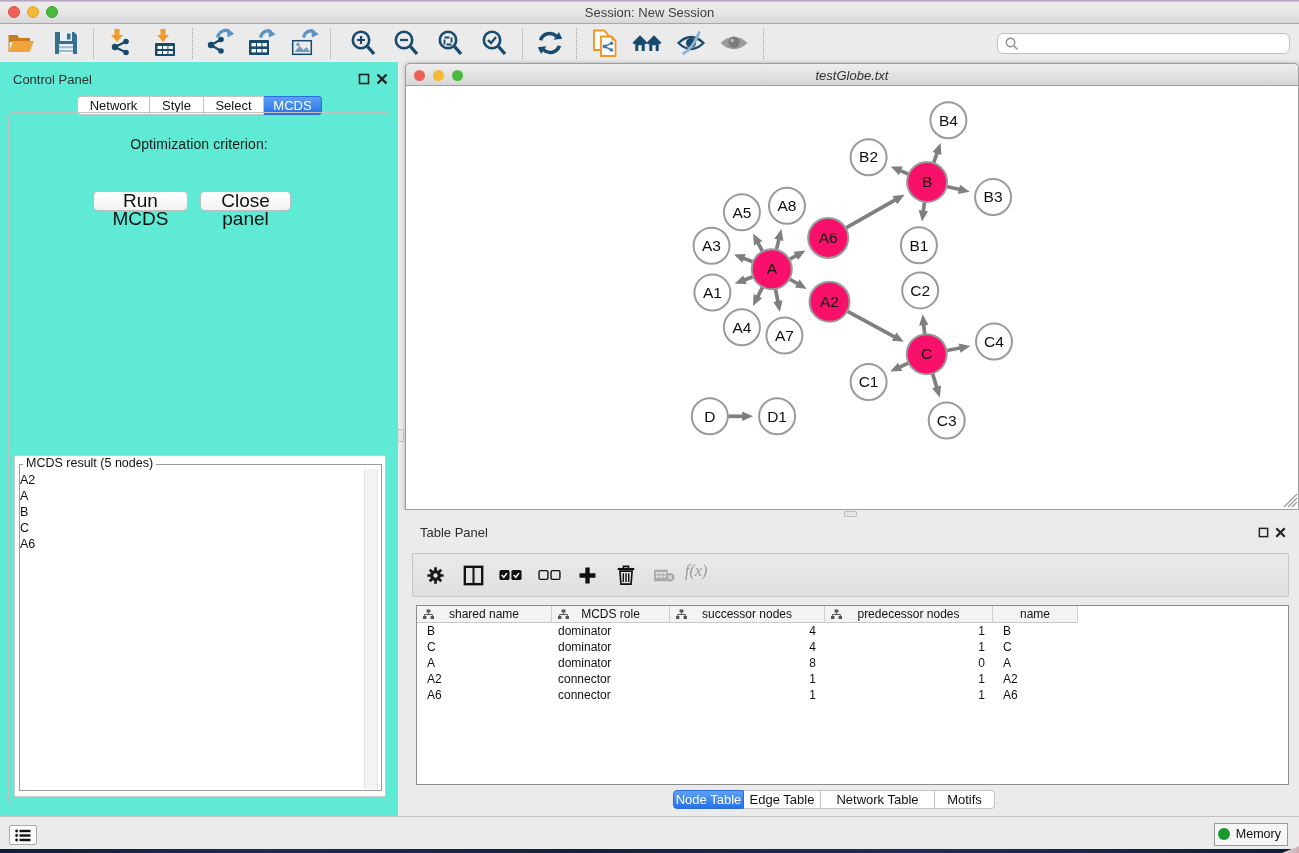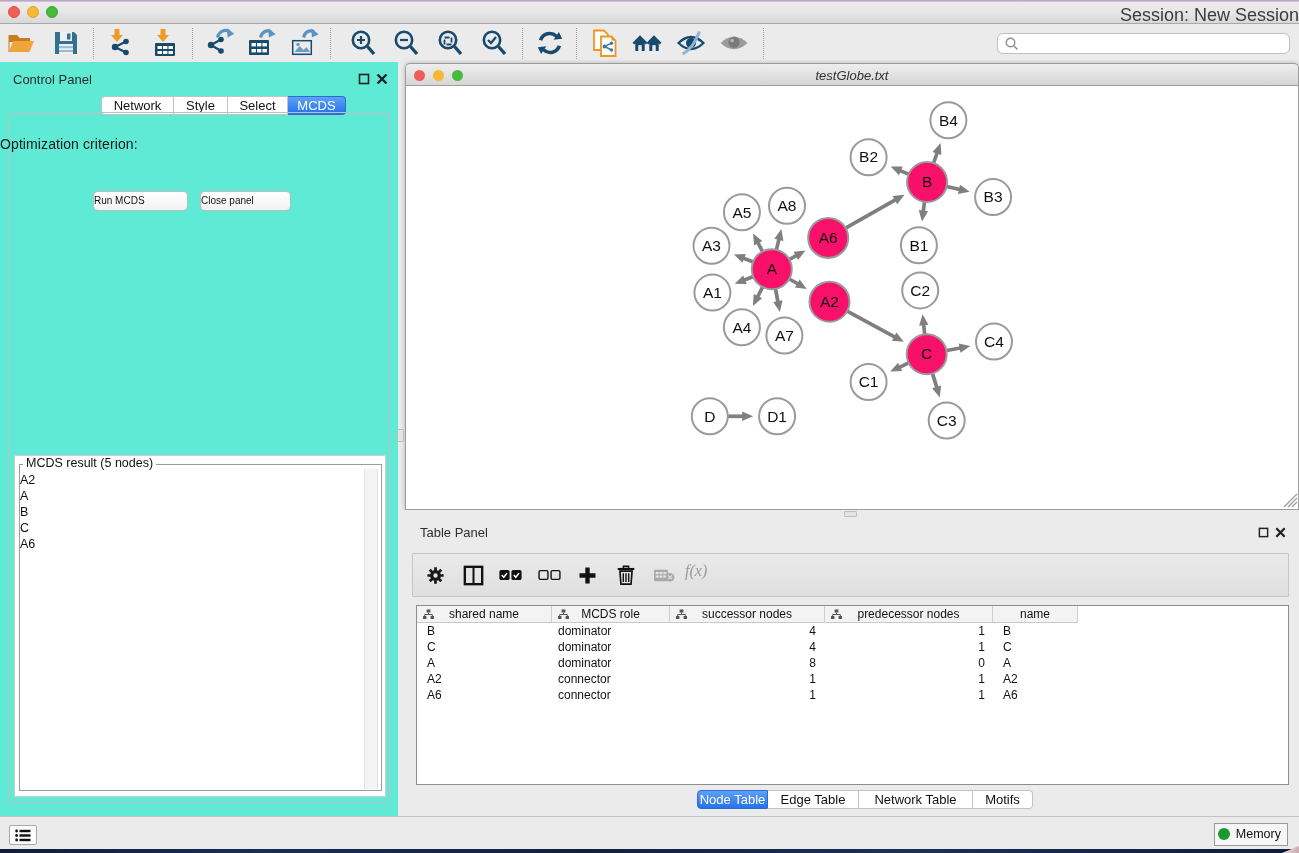--- a/index.html
+++ b/index.html
@@ -6,54 +6,54 @@
   body { font-family:"Liberation Sans", sans-serif; background:#ebebeb; position:relative; }
   .abs { position:absolute; }
   
   #titlebar { left:0; top:0; width:1299px; height:24px;
     background:linear-gradient(#bca6c8 0%, #bca6c8 5%, #ececec 9%, #e6e6e6 55%, #d8d8d8 100%);
     border-bottom:1px solid #a8a8a8; }
   .tl { position:absolute; top:6px; width:12px; height:12px; border-radius:50%; }
   #titlebar .t1 { left:8px;  background:#f05f57; border:0.5px solid #dd4f47; }
   #titlebar .t2 { left:27px; background:#f5b935; border:0.5px solid #e0a52e; }
   #titlebar .t3 { left:46px; background:#48ba3c; border:0.5px solid #3aa42f; }
-  #titlebar .title { position:absolute; left:0; right:0; top:5px; text-align:right;
-    font-size:18px; color:#3c3c3c; }
+  #titlebar .title { position:absolute; left:0; right:0; top:5px; text-align:center;
+    font-size:13px; color:#3c3c3c; }
   
   #toolbar { left:0; top:25px; width:1299px; height:37px; background:#ebebeb; }
   .sep { position:absolute; top:3px; height:31px; width:0;
     border-left:1px dotted #9f9f9f; }
   .tbi { position:absolute; top:3px; }
   #search { position:absolute; left:997px; top:8px; width:293px; height:21px;
     background:#fff; border:1px solid #c0c0c0; border-radius:6px; }
   
   .wtl { position:absolute; width:11px; height:11px; border-radius:50%; top:6px; }
   
   #cp { left:0; top:62px; width:398px; height:754px; background:#5eead4; }
   #cp .hdr { position:absolute; left:13px; top:10px; font-size:13px; color:#2e2e2e; }
   
-  .tabgrp { position:absolute; display:flex;margin-left:24px; }
+  .tabgrp { position:absolute; display:flex; }
   .tab { height:19px; background:#ffffff; border:1px solid #c3c3c3; border-left:none;
     font-size:13px; color:#111; text-align:center; line-height:18px; }
   .tab.first { border-left:1px solid #c3c3c3; border-radius:4px 0 0 4px; }
   .tab.last { border-radius:0 4px 4px 0; }
   .tab.sel { background:linear-gradient(#5da1f4,#2772ea); border-color:#2a6cd8; color:#fff; }
   
   #cpbox { position:absolute; left:8px; top:50px; width:382px; height:692px;
     border:1px solid #c0c0c0; border-radius:4px; }
-  #optlabel { position:absolute; left:0; width:398px; top:74px; text-align:left;
+  #optlabel { position:absolute; left:0; width:398px; top:74px; text-align:center;
     font-size:14px; color:#1b1b1b; letter-spacing:0.1px; }
   #dd { position:absolute; left:43px; top:96px; width:311px; height:21px; background:#fff;
     border:1px solid #b5b5b5; border-radius:4.5px; font-size:14px; color:#111; line-height:19px;
     padding-left:13px; }
   #ddbtn { position:absolute; right:-1px; top:-1px; width:17px; height:21px;
     background:linear-gradient(#6aaaf7,#2268e8); border-radius:0 4.5px 4.5px 0; }
   .btn { position:absolute; height:20px; background:linear-gradient(#ffffff,#f2f2f2);
-    border:1px solid #bdbdbd; border-radius:4.5px; font-size:10px; color:#111;
-    text-align:left; line-height:18px; }
+    border:1px solid #bdbdbd; border-radius:4.5px; font-size:19px; color:#111;
+    text-align:center; line-height:18px; }
   
   #respanel { position:absolute; left:14px; top:393px; width:372px; height:342px;
     background:#fff; border:1px solid #cccccc; }
   #fieldset { position:absolute; left:4px; top:8px; width:363px; height:327px;
     border:1px solid #9b9b9b; }
   #fieldset legend { position:absolute; display:block; left:3px; top:-9px; background:#fff; font-size:12.5px;
     color:#111; padding:0 3px; }
   #reslist { position:absolute; left:5px; top:16px; font-size:12.5px; color:#111; line-height:16px; }
   #resscroll { position:absolute; left:349px; top:13px; width:14px; height:320px;
     background:#f4f4f4; border-left:1px solid #e2e2e2; border-right:1px solid #e2e2e2; }
@@ -509,21 +509,21 @@
     <div class="td" style="left:408px;top:65px;width:160px;text-align:right">1</div>
     <div class="td" style="left:586px;top:65px">A2</div>
     <div class="td" style="left:10px;top:81px">A6</div>
     <div class="td" style="left:141px;top:81px">connector</div>
     <div class="td" style="left:252px;top:81px;width:147px;text-align:right">1</div>
     <div class="td" style="left:408px;top:81px;width:160px;text-align:right">1</div>
     <div class="td" style="left:586px;top:81px">A6</div>
   </div>
   <div class="tabgrp" style="left:274px;top:280px">
     <div class="tab first sel" style="width:71px">Node Table</div>
-    <div class="tab" style="width:91px">Edge Table</div>
+    <div class="tab" style="width:77px">Edge Table</div>
     <div class="tab" style="width:114px">Network Table</div>
     <div class="tab last" style="width:60px">Motifs</div>
   </div>
 </div>
 
 <div class="abs" id="status">
   <div id="lstbtn">
     <svg width="16" height="13" viewBox="0 0 16 13" style="position:absolute;left:5px;top:3px">
       <g fill="#111">
           <circle cx="1.6" cy="2" r="1.4"></circle>

